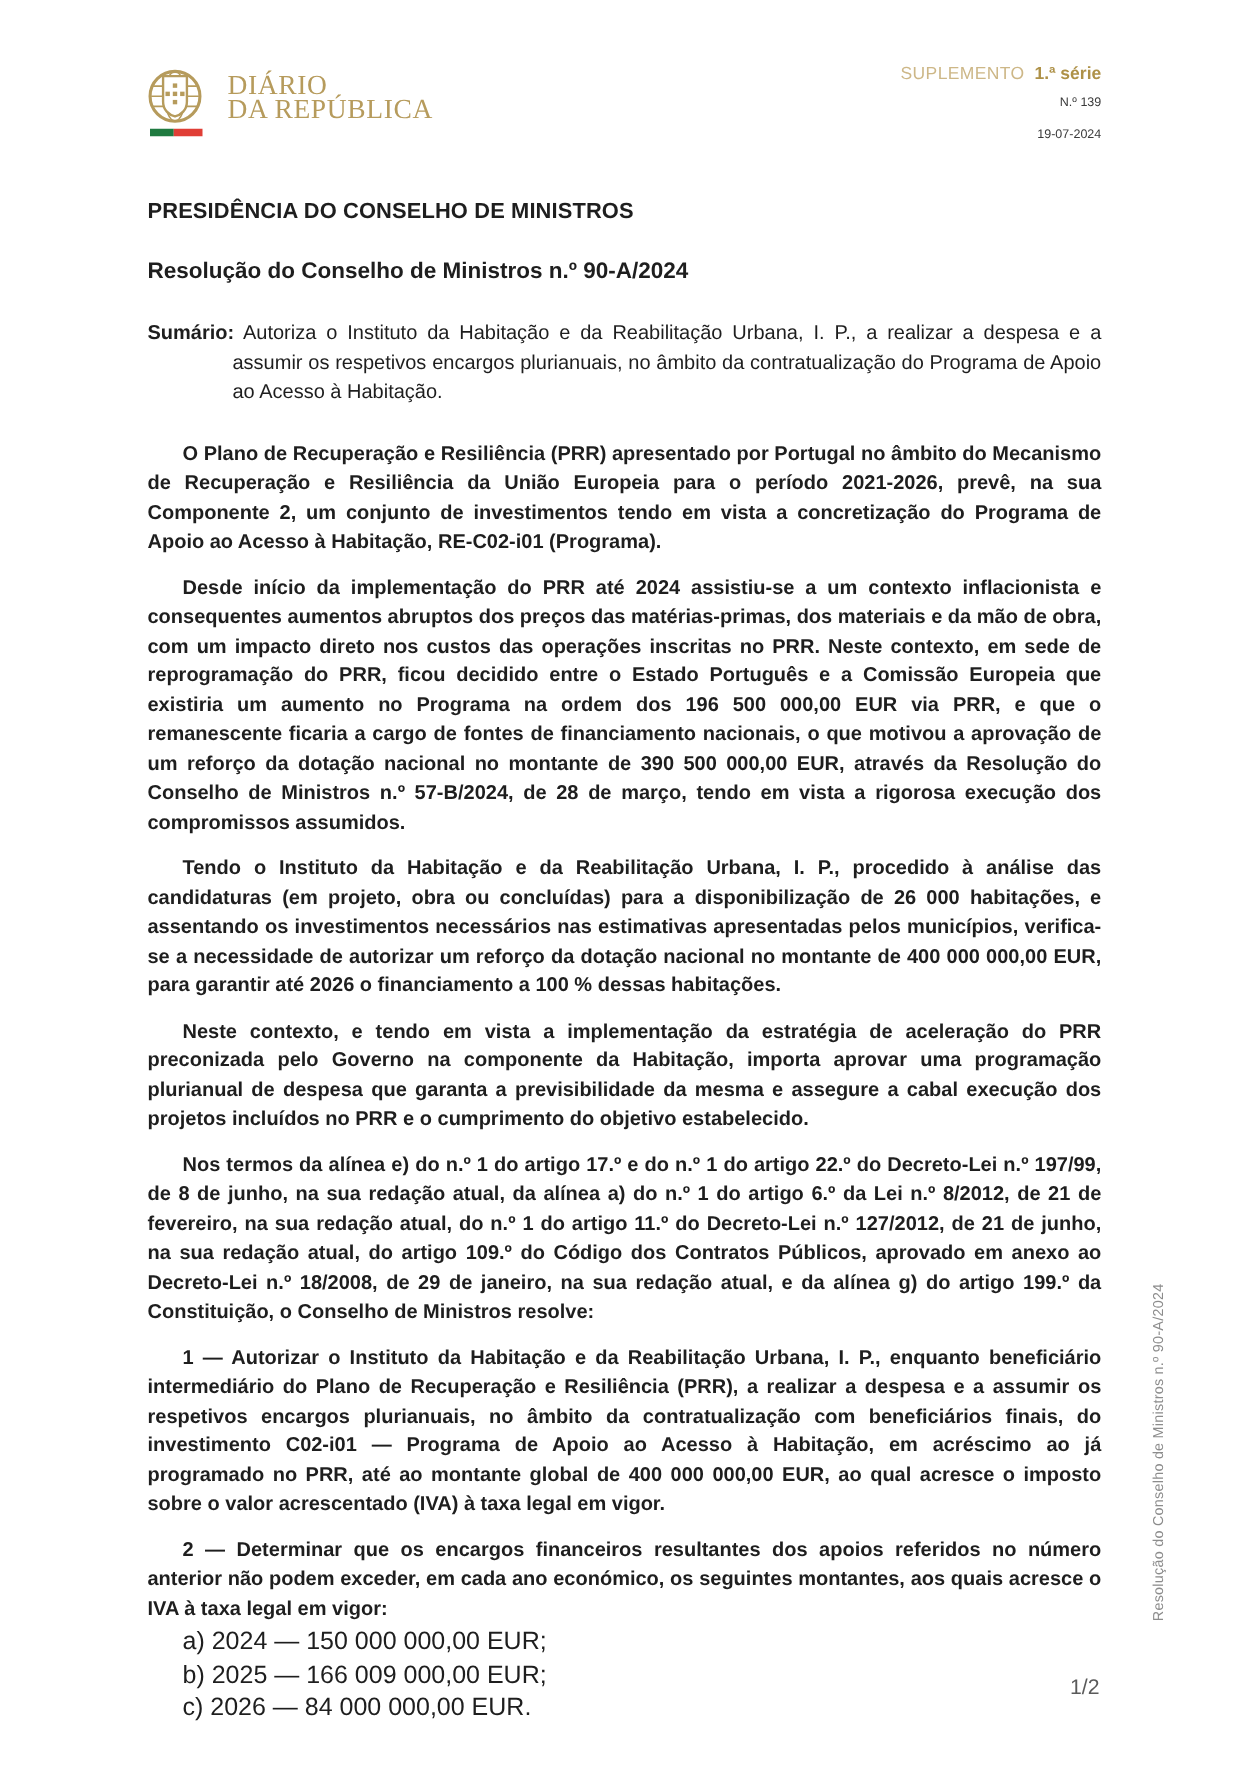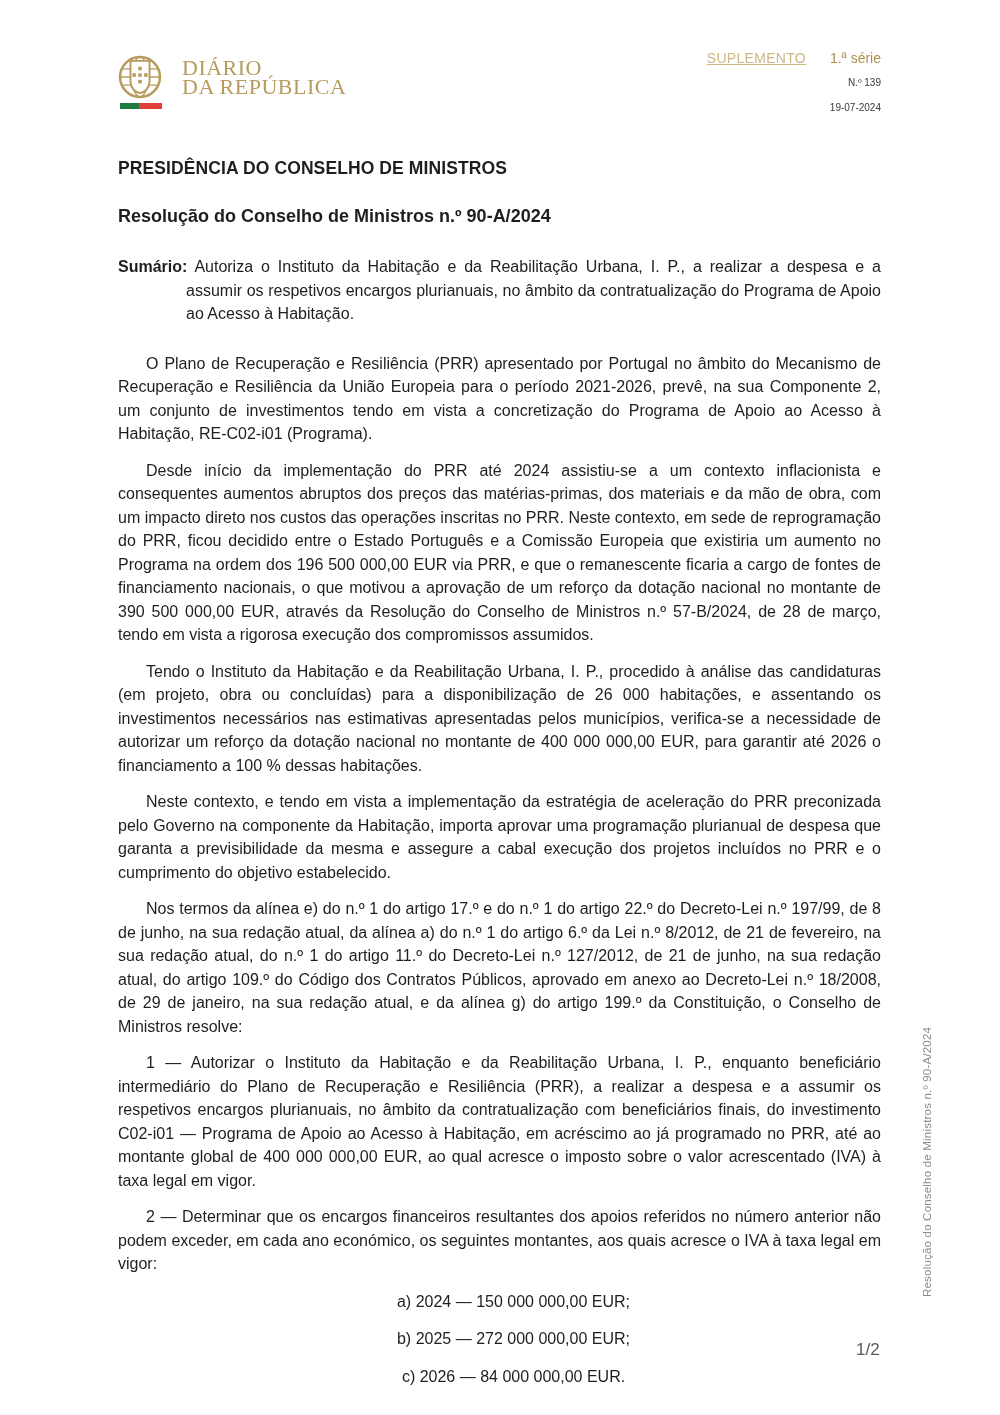--- a/index.html
+++ b/index.html
@@ -46,22 +46,22 @@
     letter-spacing: 0.5px;
     padding-top: 3px;
     font-weight: 400;
   }
   .edition {
     position: absolute;
     top: 50px; right: 119px;
     text-align: right;
   }
   .edition-line1 { font-size: 14px; line-height: 16px; }
-  .edition-supplement { font-weight: 300; letter-spacing: 0.3px; text-decoration: underline; }
-  .edition-series { font-weight: 400; margin-left: 20px; }
+  .edition-supplement { font-weight: 300; letter-spacing: 0.3px; }
+  .edition-series { font-weight: 700; margin-left: 4px; }
   .edition-number, .edition-date {
     font-size: 10px;
     color: #3a3a3a;
     line-height: 16px;
     margin-top: 9px;
   }
 
   
   .content {
     position: absolute;
@@ -88,27 +88,27 @@
     text-indent: -68px;
     margin-bottom: 26px;
   }
   .summary-label { font-weight: 700; }
   .para {
     font-size: 16px;
     line-height: 23.5px;
     text-align: justify;
     text-indent: 28px;
     margin-top: 13px;
+    font-weight: bold;
   }
   .list-item {
-    font-size: 16px;
+    font-size: 20px;
     line-height: 23.5px;
     text-indent: 28px;
-    margin-top: 14px;
-    text-align: center;
+    margin-top: 3px;
   }
 
   
   .side-label {
     position: absolute;
     top: 1033px;
     left: 921px;
     height: 264px;
     writing-mode: vertical-rl;
     transform: rotate(180deg);
@@ -188,21 +188,21 @@
 
     <p class="para">O Plano de Recuperação e Resiliência (PRR) apresentado por Portugal no âmbito do Mecanismo de Recuperação e Resiliência da União Europeia para o período 2021-2026, prevê, na sua Componente 2, um conjunto de investimentos tendo em vista a concretização do Programa de Apoio ao Acesso à Habitação, RE-C02-i01 (Programa).</p>
     <p class="para">Desde início da implementação do PRR até 2024 assistiu-se a um contexto inflacionista e consequentes aumentos abruptos dos preços das matérias-primas, dos materiais e da mão de obra, com um impacto direto nos custos das operações inscritas no PRR. Neste contexto, em sede de reprogramação do PRR, ficou decidido entre o Estado Português e a Comissão Europeia que existiria um aumento no Programa na ordem dos 196 500 000,00 EUR via PRR, e que o remanescente ficaria a cargo de fontes de financiamento nacionais, o que motivou a aprovação de um reforço da dotação nacional no montante de 390 500 000,00 EUR, através da Resolução do Conselho de Ministros n.º 57-B/2024, de 28 de março, tendo em vista a rigorosa execução dos compromissos assumidos.</p>
     <p class="para">Tendo o Instituto da Habitação e da Reabilitação Urbana, I. P., procedido à análise das candidaturas (em projeto, obra ou concluídas) para a disponibilização de 26 000 habitações, e assentando os investimentos necessários nas estimativas apresentadas pelos municípios, verifica-se a necessidade de autorizar um reforço da dotação nacional no montante de 400 000 000,00 EUR, para garantir até 2026 o financiamento a 100 % dessas habitações.</p>
     <p class="para">Neste contexto, e tendo em vista a implementação da estratégia de aceleração do PRR preconizada pelo Governo na componente da Habitação, importa aprovar uma programação plurianual de despesa que garanta a previsibilidade da mesma e assegure a cabal execução dos projetos incluídos no PRR e o cumprimento do objetivo estabelecido.</p>
     <p class="para">Nos termos da alínea e) do n.º 1 do artigo 17.º e do n.º 1 do artigo 22.º do Decreto-Lei n.º 197/99, de 8 de junho, na sua redação atual, da alínea a) do n.º 1 do artigo 6.º da Lei n.º 8/2012, de 21 de fevereiro, na sua redação atual, do n.º 1 do artigo 11.º do Decreto-Lei n.º 127/2012, de 21 de junho, na sua redação atual, do artigo 109.º do Código dos Contratos Públicos, aprovado em anexo ao Decreto-Lei n.º 18/2008, de 29 de janeiro, na sua redação atual, e da alínea g) do artigo 199.º da Constituição, o Conselho de Ministros resolve:</p>
     <p class="para">1 — Autorizar o Instituto da Habitação e da Reabilitação Urbana, I. P., enquanto beneficiário intermediário do Plano de Recuperação e Resiliência (PRR), a realizar a despesa e a assumir os respetivos encargos plurianuais, no âmbito da contratualização com beneficiários finais, do investimento C02-i01 — Programa de Apoio ao Acesso à Habitação, em acréscimo ao já programado no PRR, até ao montante global de 400 000 000,00 EUR, ao qual acresce o imposto sobre o valor acrescentado (IVA) à taxa legal em vigor.</p>
     <p class="para">2 — Determinar que os encargos financeiros resultantes dos apoios referidos no número anterior não podem exceder, em cada ano económico, os seguintes montantes, aos quais acresce o IVA à taxa legal em vigor:</p>
 
     <p class="list-item">a) 2024 — 150 000 000,00 EUR;</p>
-    <p class="list-item">b) 2025 — 272 000 000,00 EUR;</p>
+    <p class="list-item">b) 2025 — 166 009 000,00 EUR;</p>
     <p class="list-item">c) 2026 — 84 000 000,00 EUR.</p>
   </div>
 
   <div class="side-label">Resolução do Conselho de Ministros n.º 90-A/2024</div>
 
   <div class="page-indicator">1/2</div>
 
 </div>
 
 </body></html>

